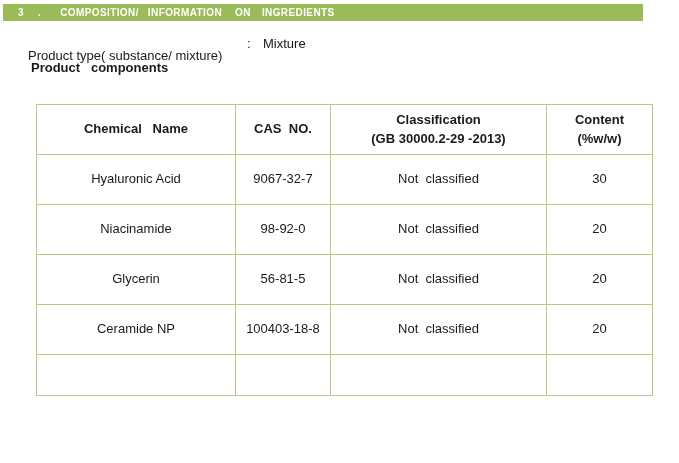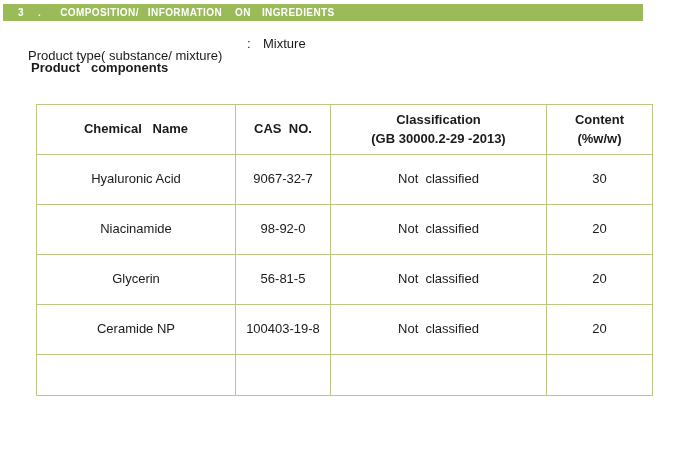--- a/index.html
+++ b/index.html
@@ -150,21 +150,21 @@
         <td>20</td>
       </tr>
       <tr>
         <td>Glycerin</td>
         <td>56-81-5</td>
         <td>Not  classified</td>
         <td>20</td>
       </tr>
       <tr>
         <td>Ceramide NP</td>
-        <td>100403-19-8</td>
+        <td>100403-18-8</td>
         <td>Not  classified</td>
         <td>20</td>
       </tr>
       <tr class="empty-row">
         <td></td>
         <td></td>
         <td></td>
         <td></td>
       </tr>
     </tbody>

